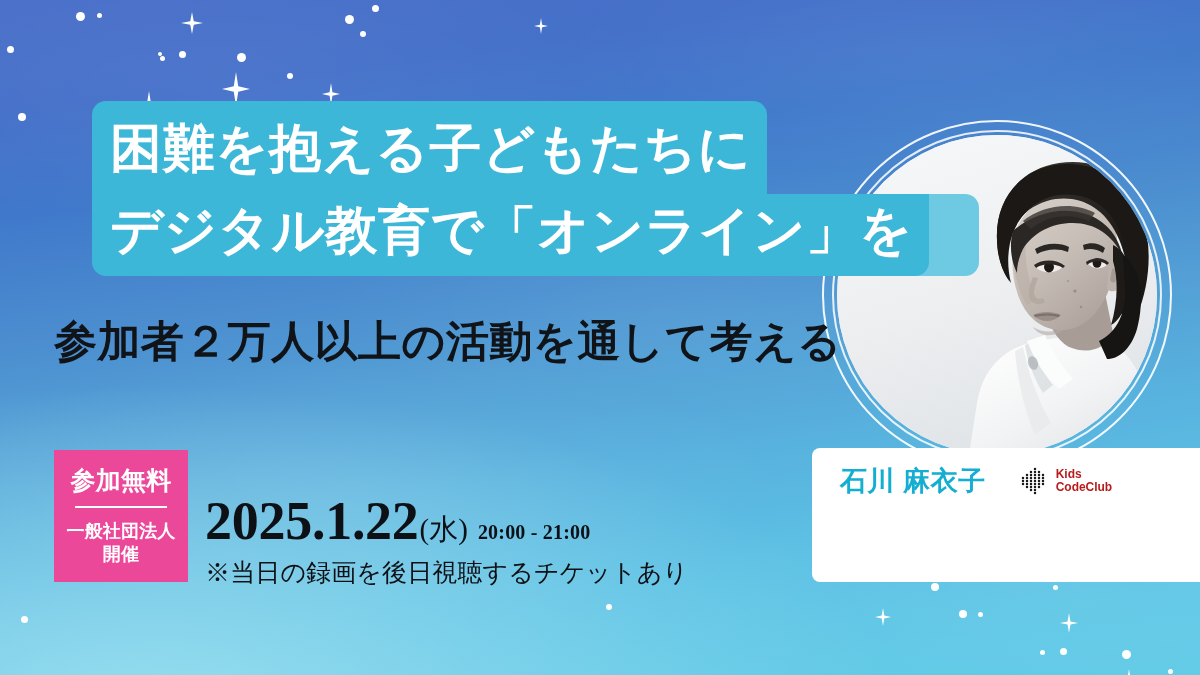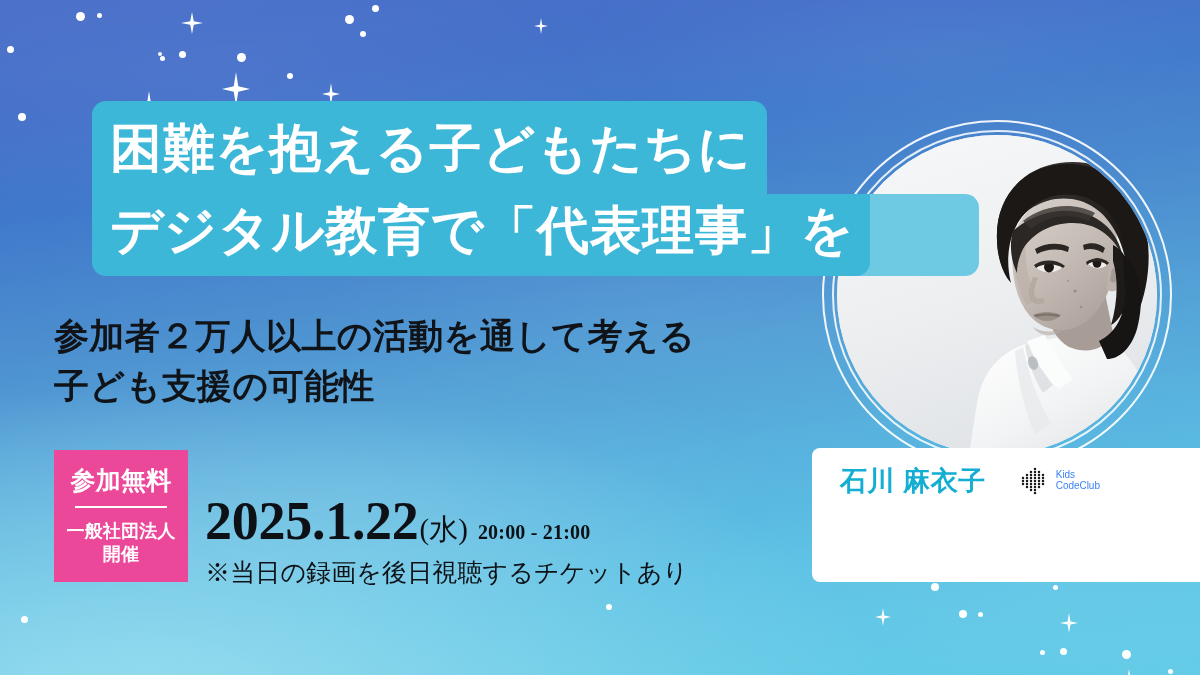--- a/index.html
+++ b/index.html
@@ -119,21 +119,21 @@
     background:#6ecae3;
     border-radius:0 14px 14px 0;
     z-index:-1;
   }
 
   
   .subtitle {
     position:absolute;
     left:54px; top:311px;
     width:760px;
-    font-size:35px;
+    font-size:43px;
     line-height:1.42;
     font-weight:700;
     color:#101418;
     letter-spacing:.01em;
     z-index:6;
   }
   .subtitle div { white-space:nowrap; }
 
   
   .badge {
@@ -214,22 +214,22 @@
     color:#13aed1; letter-spacing:.02em;
     line-height:1;
   }
   .sp-logo {
     display:flex; align-items:center;
     margin-left:34px;
   }
   .sp-logo svg { display:block; }
   .sp-logo-text {
     margin-left:6px;
-    font-size:10px; font-weight:400;
-    color:#3b82f6; line-height:1.08;
+    font-size:12px; font-weight:700;
+    color:#b91c1c; line-height:1.08;
     letter-spacing:-.004em;
   }
   .sp-org {
     margin-top:11px;
     font-size:19px; font-weight:500;
     color:#16191d; line-height:1.38;
     letter-spacing:.005em;
   }
 </style>
 </head>
@@ -352,28 +352,27 @@
         <circle cx="231" cy="146" r="1.1" fill="#8e837d" opacity=".6"></circle>
       </svg>
     </div>
   </div>
 
   <div class="headline">
     <div class="hl-row">
       <span class="hl-line hl-line-1">困難を抱える子どもたちに</span>
     </div>
     <div class="hl-row">
-      <span class="hl-line hl-line-2">デジタル教育で「代表理事」を</span>
+      <span class="hl-line hl-line-2">デジタル教育で「オンライン」を</span>
       <span class="hl-tail"></span>
     </div>
   </div>
 
   <div class="subtitle">
     <div>参加者２万人以上の活動を通して考える</div>
-    <div>子ども支援の可能性</div>
   </div>
 
   <div class="badge">
     <div class="badge-main">参加無料</div>
     <div class="badge-rule"></div>
     <div class="badge-sub">
       <div>一般社団法人</div>
       <div>開催</div>
     </div>
   </div>

